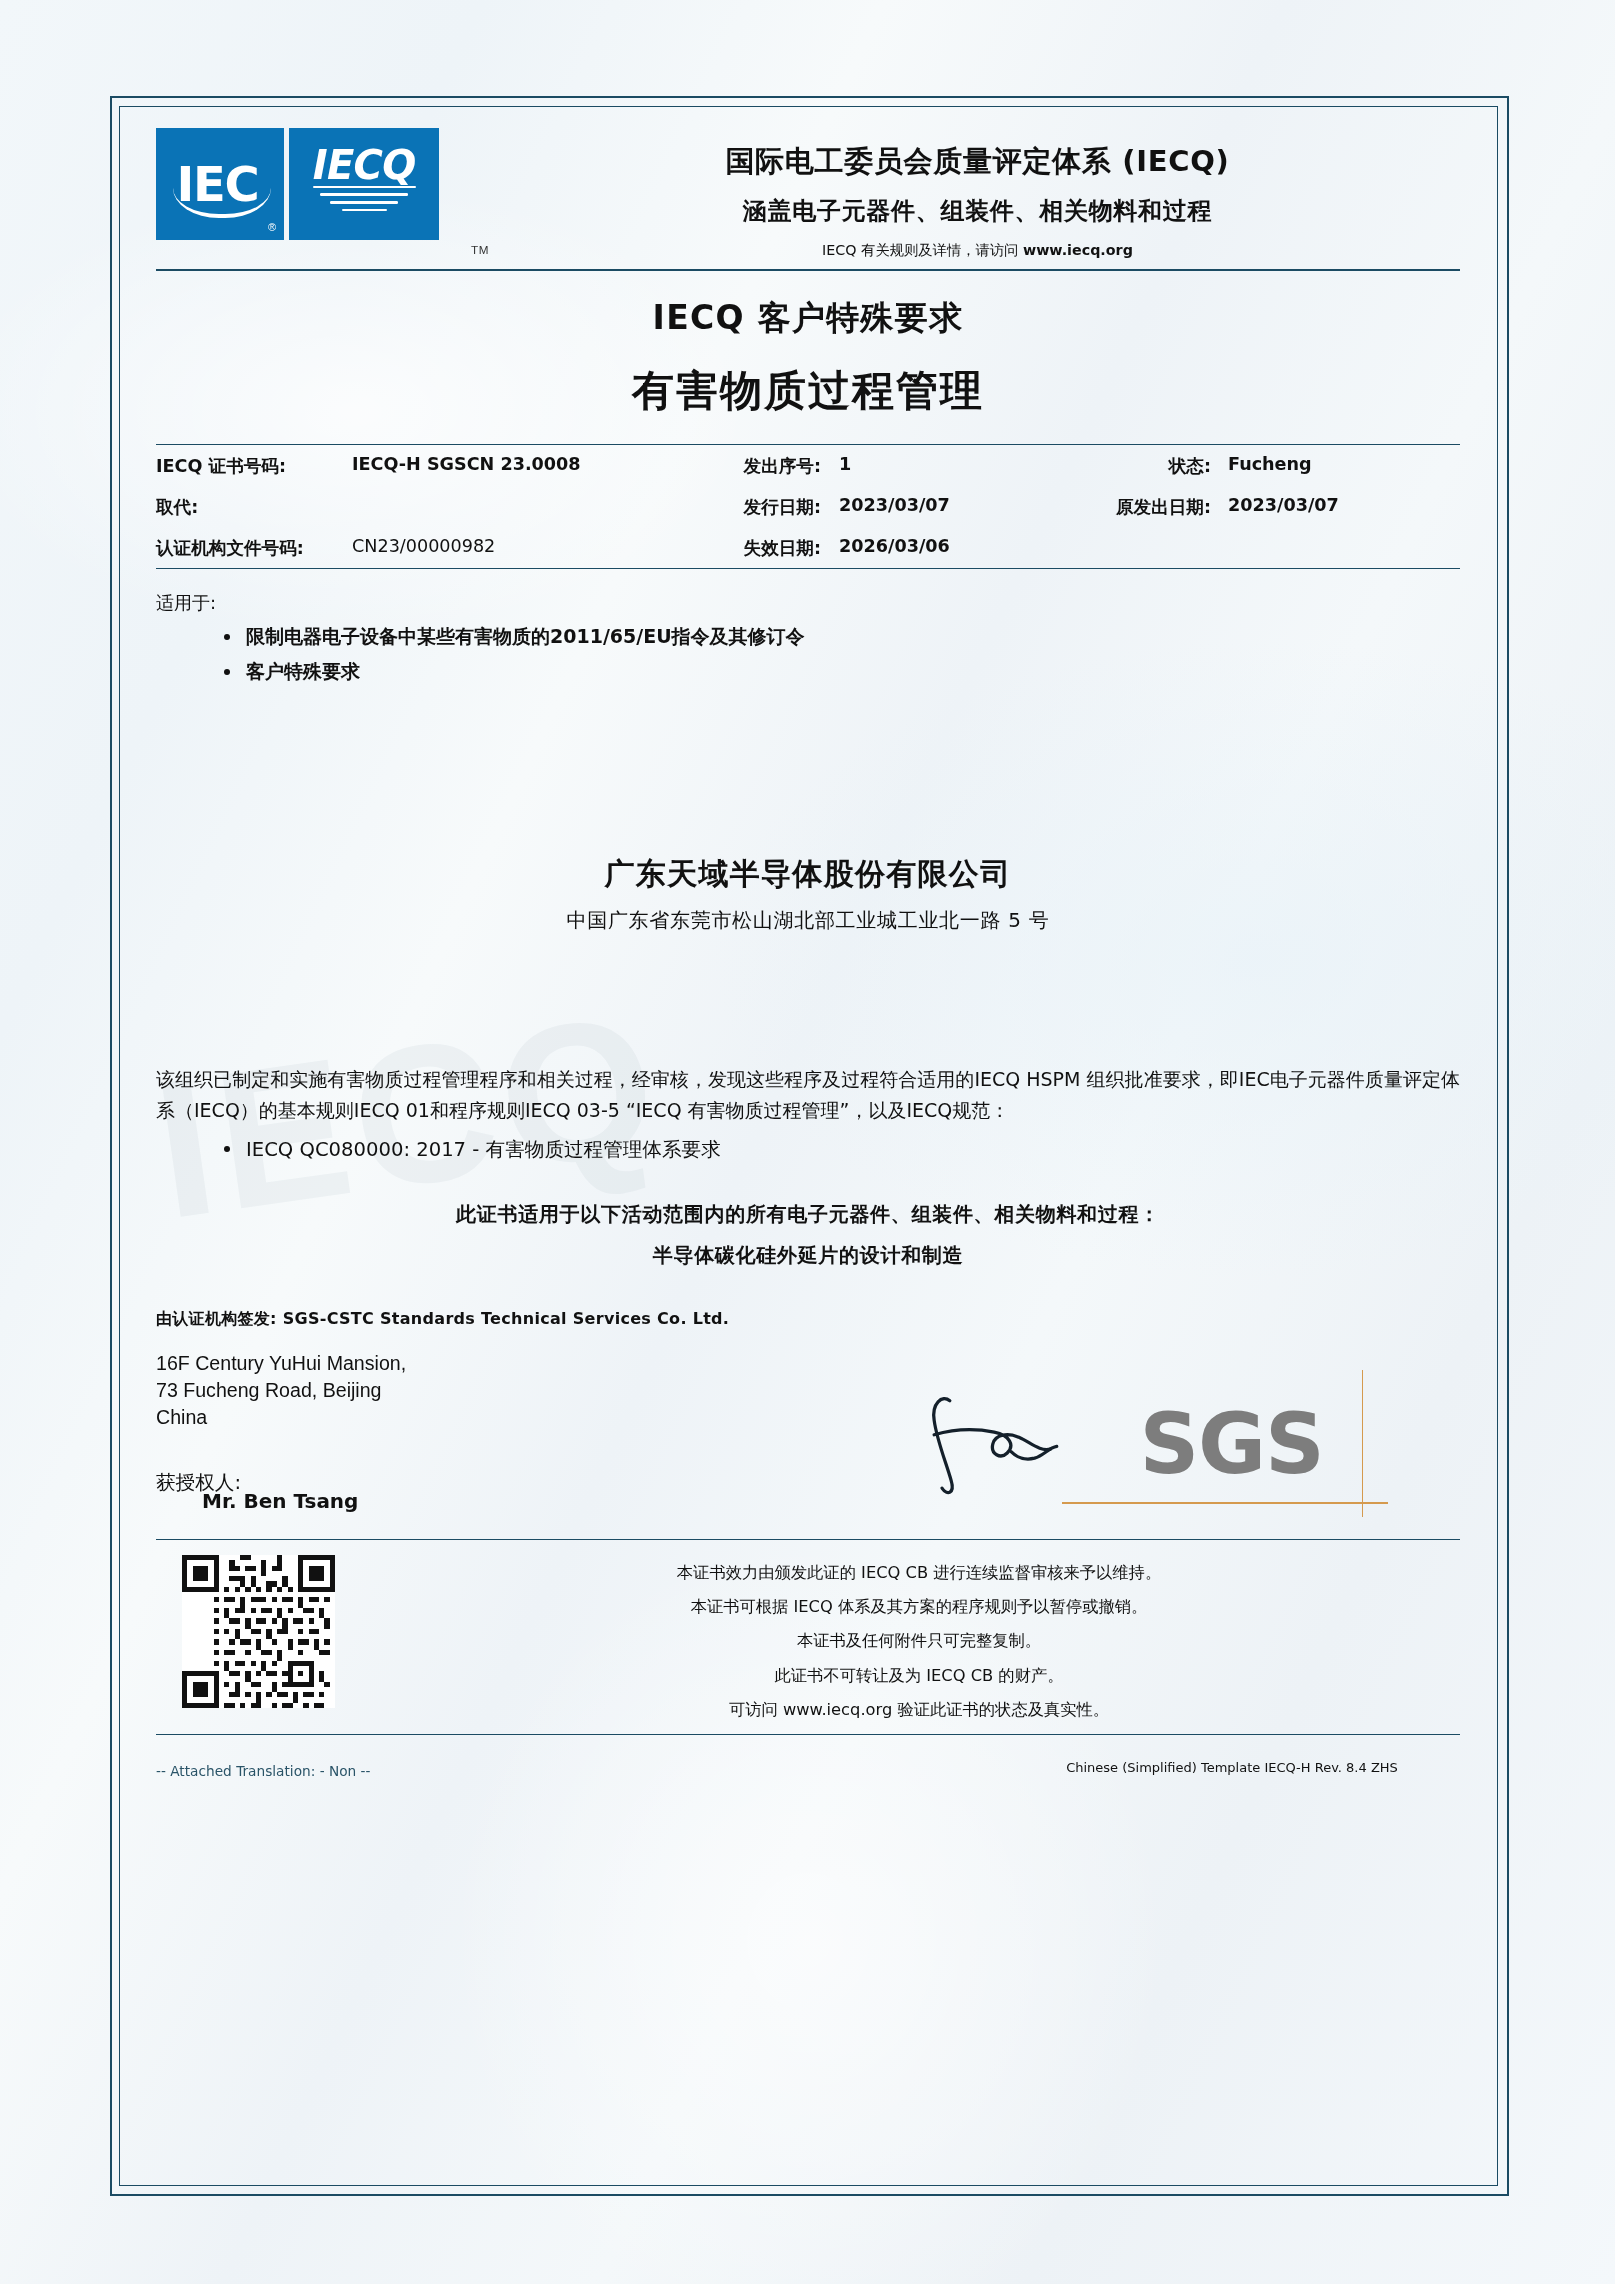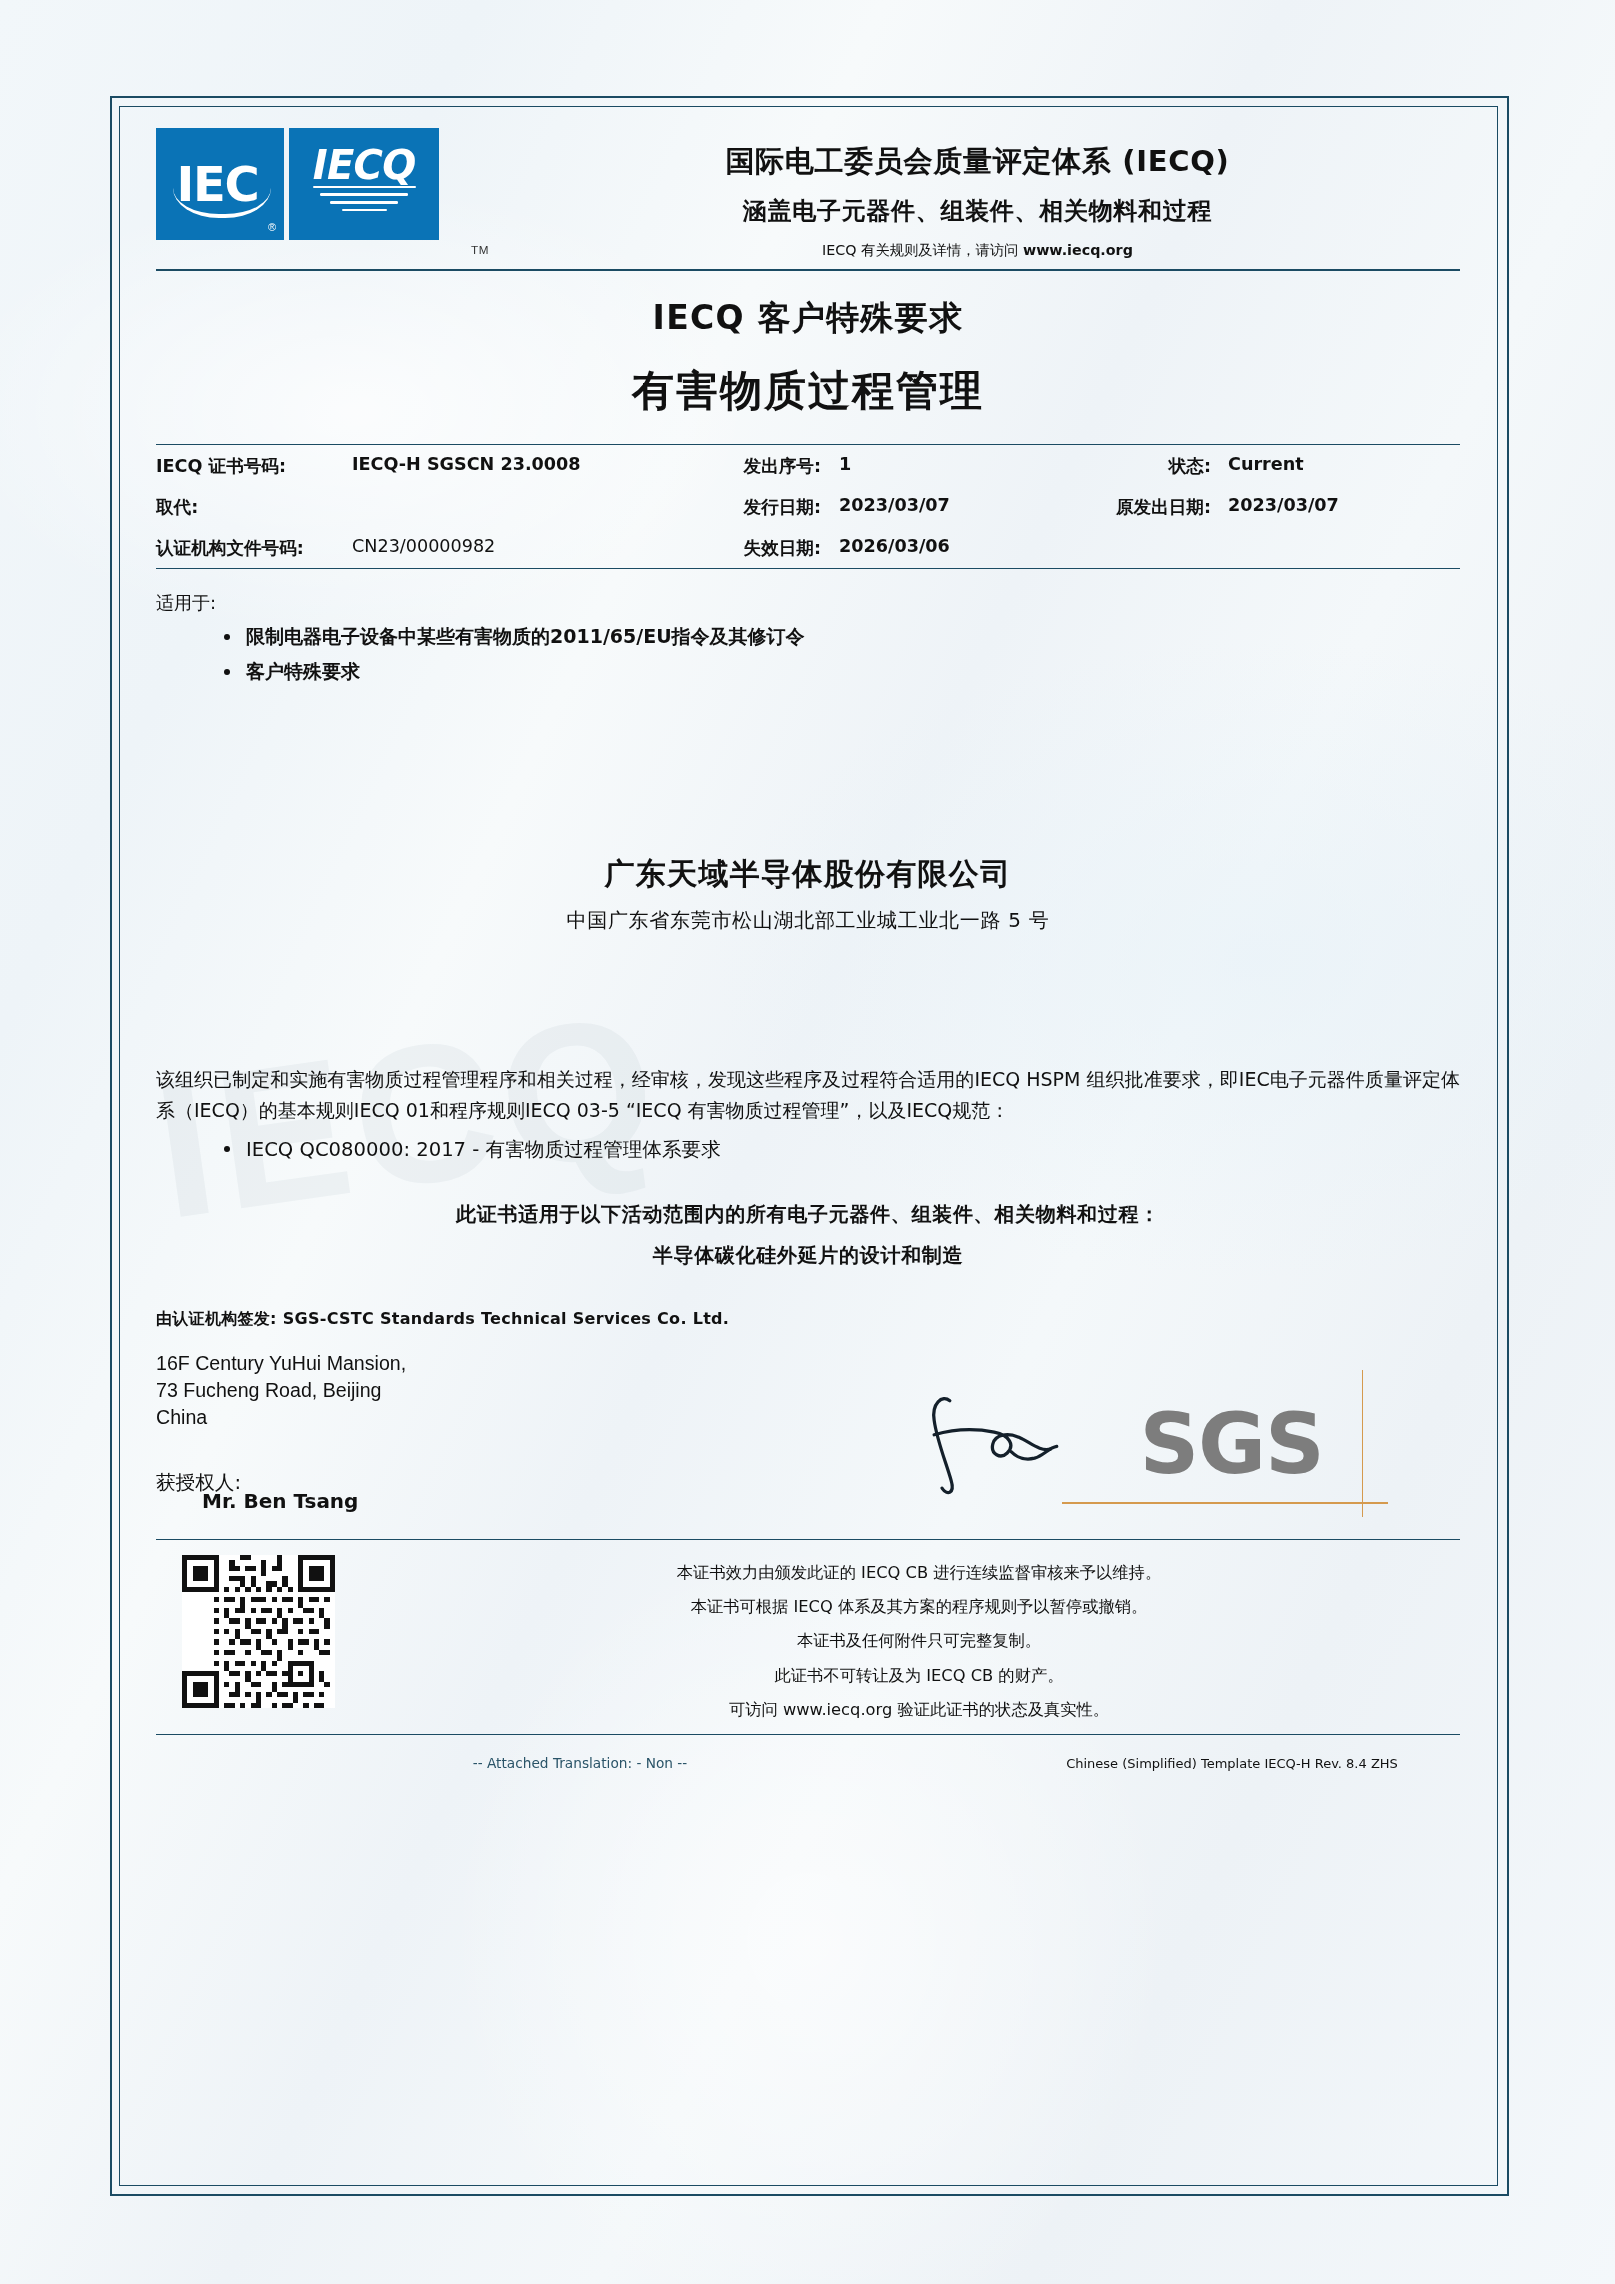--- a/index.html
+++ b/index.html
@@ -468,24 +468,24 @@
     margin-bottom: 12.4px;
   }
   .footer-bottom {
     display: flex;
     align-items: center;
     margin-top: 14.3px;
     padding-top: 6.5px;
   }
   .fb-left {
     flex: 1;
-    text-align: center;
     font-family: "DejaVu Sans", sans-serif;
     font-size: 13.7px;
     color: #2a5468;
+    margin-top: 8px;
   }
   .fb-right {
     width: 456px;
     text-align: center;
     font-family: "DejaVu Sans", sans-serif;
     font-size: 13px;
     color: #111;
   }
 </style>
 </head>
@@ -533,21 +533,21 @@
     <hr class="rule-thin">
 
     <table class="meta">
       <tbody>
           <tr>
         <td class="c1 lbl">IECQ 证书号码:</td>
         <td class="c2 val">IECQ-H SGSCN 23.0008</td>
         <td class="c3 lbl">发出序号:</td>
         <td class="c4 val">1</td>
         <td class="c5 lbl">状态:</td>
-        <td class="c6 val">Current</td>
+        <td class="c6 val">Fucheng</td>
       </tr>
       <tr>
         <td class="c1 lbl">取代:</td>
         <td class="c2 val"></td>
         <td class="c3 lbl">发行日期:</td>
         <td class="c4 val">2023/03/07</td>
         <td class="c5 lbl">原发出日期:</td>
         <td class="c6 val">2023/03/07</td>
       </tr>
       <tr>

